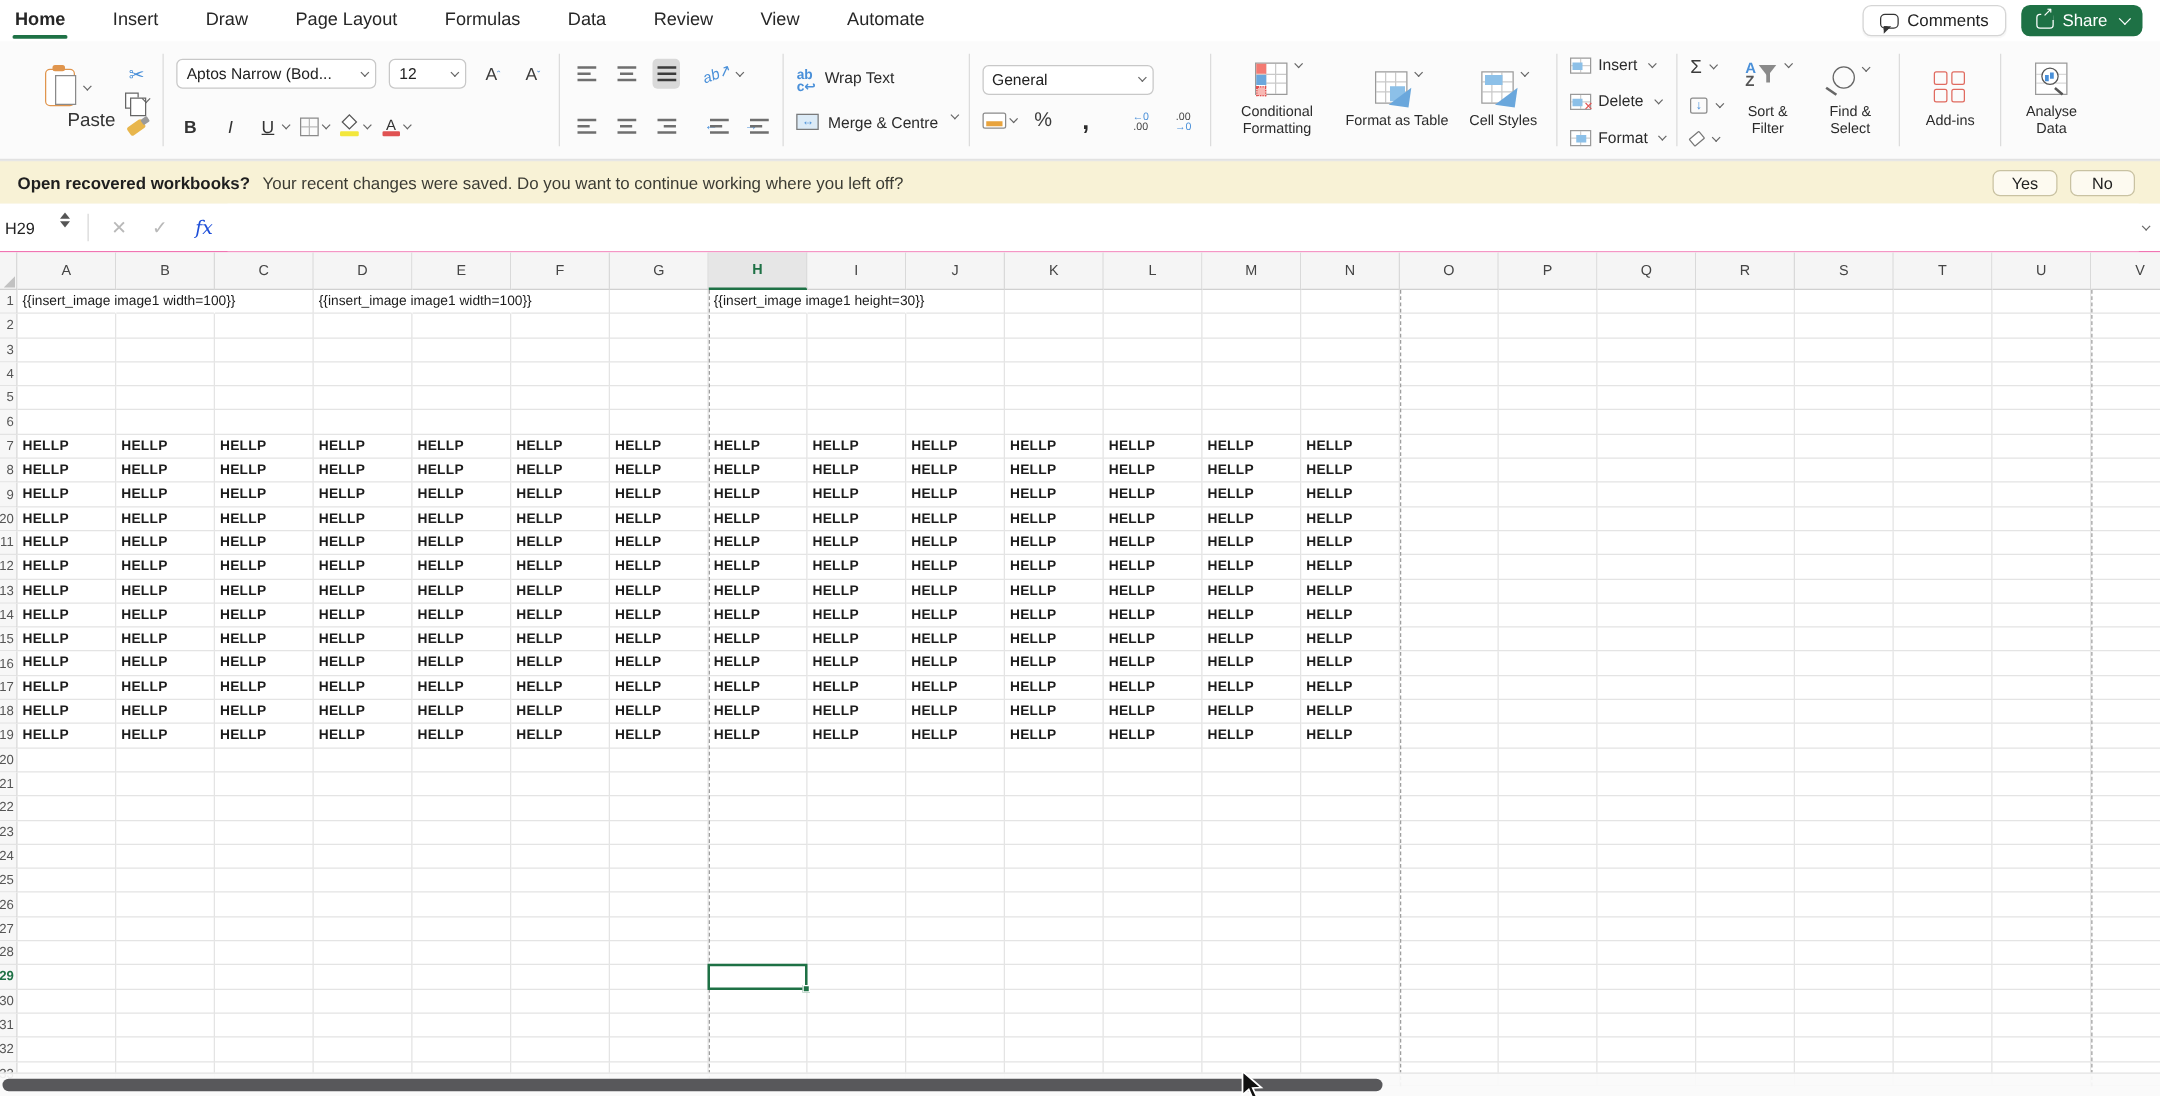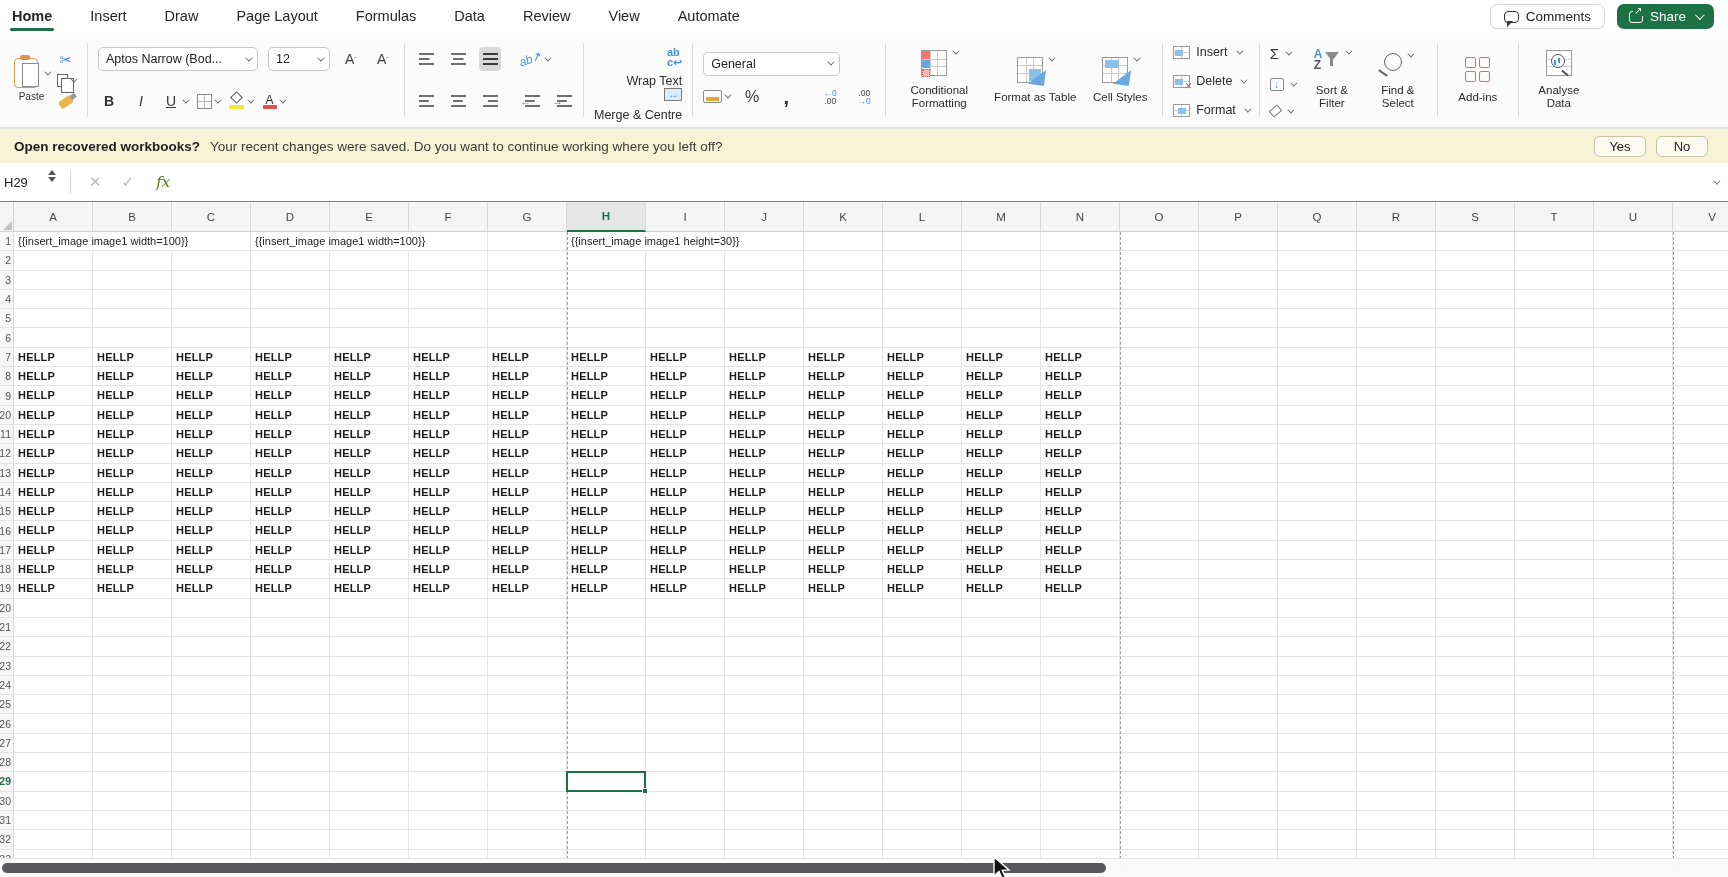--- a/index.html
+++ b/index.html
@@ -33,21 +33,21 @@
   .rdivider { width:1px; background:#dcdcdc; margin:6px 2px; }
   .stack2 { display:flex; flex-direction:column; justify-content:space-between; height:66px; }
   .rrow { display:flex; align-items:center; gap:10px; }
   .icbtn { display:flex; align-items:center; justify-content:center; min-width:22px; height:24px; border-radius:4px; color:#3b3b3b; font-size:14px; }
   .icbtn.active { background:#d9d9d9; }
 
   .paste-big { display:flex; flex-direction:column; align-items:center; margin-right:6px; }
   .clipboard { width:24px; height:30px; border:1.5px solid #e0954d; border-radius:4px; position:relative; background:#fff; }
   .clipboard::before { content:""; position:absolute; left:5px; top:-4px; width:10px; height:5px; background:#e0954d; border-radius:2px; }
   .clipboard::after { content:""; position:absolute; left:7px; top:4px; width:15px; height:22px; background:#fff; border:1.2px solid #8a8a8a; }
-  .paste-label { font-size:10px; color:#333; margin-top:3px; }
+  .paste-label { font-size:15px; color:#333; margin-top:3px;margin-left:40px; }
   .clip-mini { display:flex; flex-direction:column; justify-content:space-between; height:66px; padding-top:2px; }
   .scissors { color:#4a90d9; font-size:15px; }
   .copy-glyph { width:11px; height:13px; border:1.3px solid #666; background:#fff; position:relative; }
   .copy-glyph::after { content:""; position:absolute; left:3px; top:3px; width:11px; height:13px; border:1.3px solid #666; background:#fff; }
   .painter { width:14px; height:8px; background:#e8b64c; border-radius:2px; transform:rotate(-35deg); position:relative; }
   .painter::after { content:""; position:absolute; right:-5px; top:1px; width:6px; height:5px; background:#9a9a9a; border-radius:1px; }
 
   .combo { display:flex; align-items:center; justify-content:space-between; background:#fff; border:1px solid #c8c8c8;
     border-radius:5px; height:24px; padding:0 7px; font-size:12.5px; color:#222; }
   .font-combo { width:160px; }
@@ -68,21 +68,21 @@
   .bars { display:inline-block; width:15px; height:12px; }
   .bars.b-top    { background:linear-gradient(#6f6f6f,#6f6f6f) 0 0/100% 2px no-repeat,   linear-gradient(#6f6f6f,#6f6f6f) 0 5px/70% 2px no-repeat,  linear-gradient(#6f6f6f,#6f6f6f) 0 10px/100% 2px no-repeat; }
   .bars.b-mid    { background:linear-gradient(#6f6f6f,#6f6f6f) 0 0/100% 2px no-repeat,   linear-gradient(#6f6f6f,#6f6f6f) 50% 5px/70% 2px no-repeat,linear-gradient(#6f6f6f,#6f6f6f) 0 10px/100% 2px no-repeat; }
   .bars.b-bot    { background:linear-gradient(#3c3c3c,#3c3c3c) 0 0/100% 2px no-repeat,   linear-gradient(#3c3c3c,#3c3c3c) 0 5px/100% 2px no-repeat, linear-gradient(#3c3c3c,#3c3c3c) 0 10px/100% 2px no-repeat; }
   .bars.b-left   { background:linear-gradient(#6f6f6f,#6f6f6f) 0 0/100% 2px no-repeat,   linear-gradient(#6f6f6f,#6f6f6f) 0 5px/65% 2px no-repeat,  linear-gradient(#6f6f6f,#6f6f6f) 0 10px/100% 2px no-repeat; }
   .bars.b-center { background:linear-gradient(#6f6f6f,#6f6f6f) 0 0/100% 2px no-repeat,   linear-gradient(#6f6f6f,#6f6f6f) 50% 5px/65% 2px no-repeat,linear-gradient(#6f6f6f,#6f6f6f) 0 10px/100% 2px no-repeat; }
   .bars.b-right  { background:linear-gradient(#6f6f6f,#6f6f6f) 0 0/100% 2px no-repeat,   linear-gradient(#6f6f6f,#6f6f6f) 100% 5px/65% 2px no-repeat,linear-gradient(#6f6f6f,#6f6f6f) 0 10px/100% 2px no-repeat; }
   .orient { font-size:12px; color:#4a90d9; font-style:italic; transform:rotate(-20deg); display:inline-block; }
   .indent-arrow { color:#4a90d9; font-size:11px; margin-right:-6px; }
 
-  .labeled-inline { display:flex; align-items:flex-end; gap:7px; font-size:12.5px; color:#2b2b2b; white-space:nowrap;flex-direction:column; }
+  .labeled-inline { display:flex; align-items:flex-start; gap:7px; font-size:12.5px; color:#2b2b2b; white-space:nowrap; }
   .wrap-glyph { color:#4a90d9; font-size:11px; font-weight:bold; line-height:10px; text-align:left; }
   .merge-glyph { width:18px; height:13px; border:1.2px solid #7a7a7a; display:flex; align-items:center; justify-content:center;
     color:#4a90d9; font-size:10px; background:#dcebf7; }
 
   .acct-glyph { width:19px; height:13px; border:1.2px solid #8a8a8a; border-radius:2px; position:relative; background:#fff; }
   .acct-glyph::after { content:""; position:absolute; left:2px; bottom:1px; right:2px; height:4px; background:#e8a33d; }
   .pct { font-size:16px; color:#3b3b3b; }
   .comma { font-size:20px; font-weight:bold; color:#2b2b2b; line-height:10px; }
   .decbtn { font-size:8.5px; line-height:8px; color:#444; text-align:center; }
   .decbtn .arrow { color:#4a90d9; }
@@ -138,21 +138,21 @@
   .formulabar { position:absolute; left:0; top:163px; width:1728px; height:39px; background:#fff;
     border-bottom:1px solid #ec4899; display:flex; align-items:center; }
   .namebox { width:62px; height:100%; display:flex; align-items:center; padding-left:4px; font-size:13px; color:#222; position:relative; }
   .spinner { position:absolute; right:6px; top:7px; display:flex; flex-direction:column; gap:2px; }
   .spinner i { width:0; height:0; border-left:4px solid transparent; border-right:4px solid transparent; }
   .spinner .up { border-bottom:5px solid #555; }
   .spinner .dn { border-top:5px solid #555; }
   .fb-divider { width:1px; height:22px; background:#d8d8d8; margin:0 8px; }
   .fb-x { color:#b9b9b9; font-size:15px; margin:0 10px; }
   .fb-check { color:#b9b9b9; font-size:15px; margin:0 10px; }
-  .fb-fx { font-family:"DejaVu Serif","Liberation Serif",serif; font-style:italic; font-size:15px; color:#4d7c0f; margin:0 12px; }
+  .fb-fx { font-family:"DejaVu Serif","Liberation Serif",serif; font-style:italic; font-size:15px; color:#1d4ed8; margin:0 12px; }
   .fb-input { flex:1; height:100%; border:none; outline:none; font-size:13px; }
   .fb-collapse { margin-right:10px; }
 
   
   .sheet { position:absolute; left:0; top:202px; width:1728px; height:675px; background:#fff; }
   .corner { position:absolute; left:0; top:0; width:14px; height:30px; background:#f5f5f5;
     border-right:1px solid #d0d0d0; border-bottom:1px solid #d0d0d0; overflow:hidden; }
   .corner::after { content:""; position:absolute; right:1px; bottom:1px; width:0; height:0;
     border-left:9px solid transparent; border-bottom:9px solid #c2c2c2; }
   .colhdrs { position:absolute; left:14px; top:0; height:30px; display:flex; }

